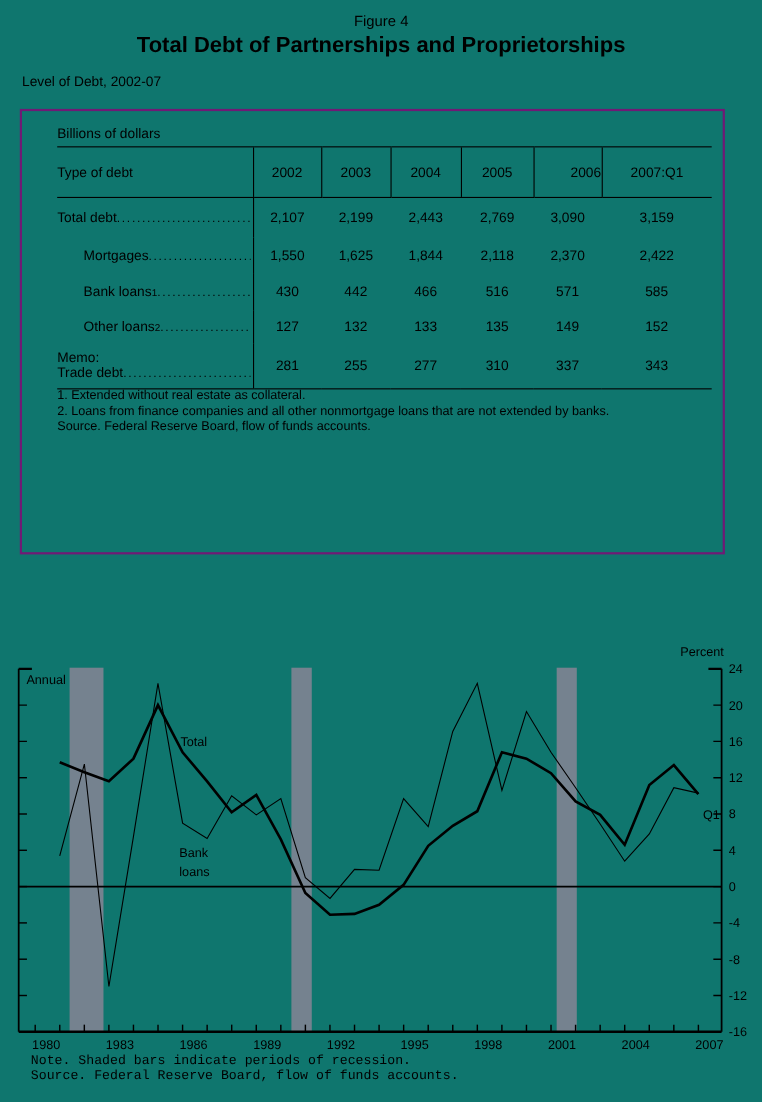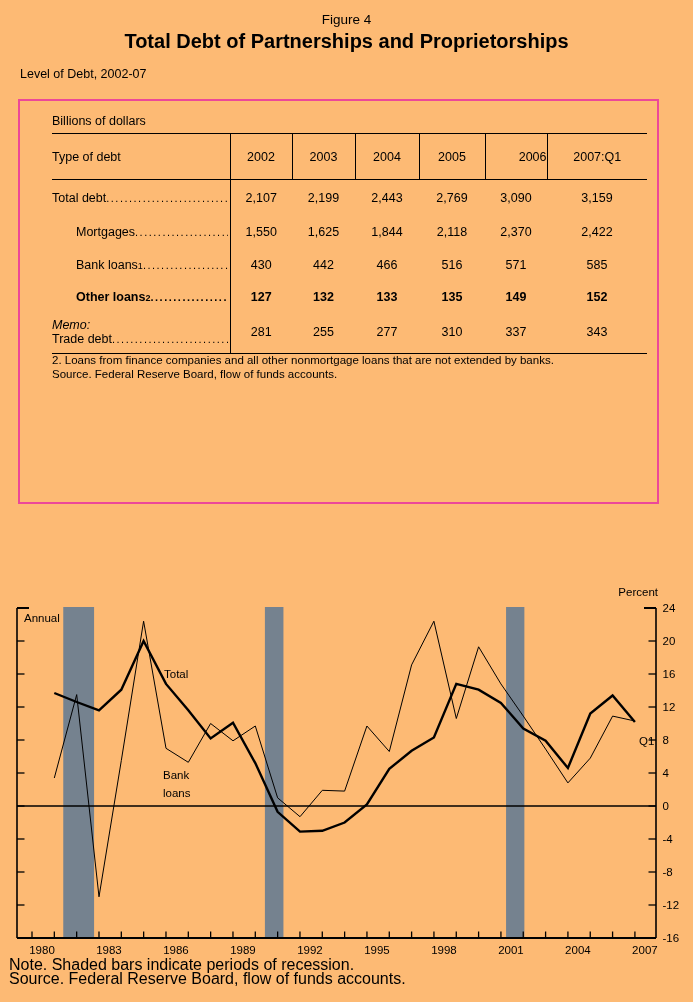--- a/index.html
+++ b/index.html
@@ -1,46 +1,46 @@
 <!DOCTYPE html>
 <html><head>
 <meta charset="utf-8">
 <style>
   * { margin:0; padding:0; box-sizing:border-box; }
   body { background:#fff; font-family:"Liberation Sans","DejaVu Sans",sans-serif; color:#000; }
-  .page { position:relative; width:693px; height:1002px; background:#fdba74; overflow:hidden; }
+  .page { position:relative; width:693px; height:1002px; background:#0f766e; overflow:hidden; }
 
   .figure-label { position:absolute; top:12px; left:0; width:100%; text-align:center; font-size:13.5px; }
   .main-title  { position:absolute; top:30px; left:0; width:100%; text-align:center; font-size:20px; font-weight:bold; }
   .section-heading { position:absolute; top:67px; left:20px; font-size:12.5px; }
 
-  .table-box { position:absolute; left:18px; top:99px; width:641px; height:405px; border:2px solid #ec4899;padding-left:40px; }
+  .table-box { position:absolute; left:18px; top:99px; width:641px; height:405px; border:2px solid #701a75;padding-left:40px; }
   .units-label { position:absolute; left:32px; top:13px; font-size:12.5px; }
 
   table.debt-table { position:absolute; left:32px; top:32px; width:595px; border-collapse:collapse; table-layout:fixed; font-size:12.5px; }
   table.debt-table thead tr { height:46px; }
   table.debt-table thead th { font-weight:normal; border-top:1.5px solid #000; border-bottom:1.5px solid #000; }
   th.col-label { text-align:left; }
   th.col-year  { text-align:center; border-left:1px solid #000; }
   td.cell-label { text-align:left; vertical-align:middle; padding-right:2px; }
   td.cell-num  { text-align:center; vertical-align:middle; }
   td.first-num { border-left:1px solid #000; }
   tbody tr:last-child td { border-bottom:1.5px solid #000; }
   .label-line { display:flex; align-items:baseline; overflow:hidden; white-space:nowrap; }
   .label-line.indent { padding-left:24px; }
   .leader { flex:1; overflow:hidden; white-space:nowrap; letter-spacing:1.5px; font-size:11px; }
-  .memo-line { line-height:14px;font-style:italic; }
+  .memo-line { line-height:14px; }
   sup.fnref { font-size:9px; vertical-align:super; line-height:0; }
 
   .table-notes { position:absolute; left:32px; top:252px; font-size:11.5px; line-height:14px; }
 
   .chart-title { position:absolute; left:20px; top:568px; font-size:12.5px; }
   svg.growth-chart { position:absolute; left:0; top:584px; }
   svg text { font-family:"Liberation Sans","DejaVu Sans",sans-serif; font-size:11.5px; fill:#000; }
-  .chart-notes { position:absolute; left:9px; top:958px; font-size:16px; line-height:13.5px; }
+  .chart-notes { position:absolute; left:28px; top:958px; font-size:12px; line-height:13.5px;font-family:Liberation Mono, monospace; }
 </style>
 </head>
 <body>
 
 <div class="page">
 
   <div class="figure-label">Figure 4</div>
   <div class="main-title">Total Debt of Partnerships and Proprietorships</div>
   <div class="section-heading">Level of Debt, 2002-07</div>
 
@@ -95,21 +95,21 @@
                 <span class="leader">............................................................</span>
               </div>
             </td>
             <td class="cell-num first-num">430</td>
             <td class="cell-num">442</td>
             <td class="cell-num">466</td>
             <td class="cell-num">516</td>
             <td class="cell-num">571</td>
             <td class="cell-num">585</td>
           </tr>
-          <tr style="height: 30px; font-weight: bold;">
+          <tr style="height: 30px;">
             <td class="cell-label">
               <div class="label-line indent">
                 <span>Other loans </span>
                 <sup class="fnref">2</sup>
                 <span class="leader">............................................................</span>
               </div>
             </td>
             <td class="cell-num first-num">127</td>
             <td class="cell-num">132</td>
             <td class="cell-num">133</td>
@@ -128,20 +128,21 @@
             <td class="cell-num first-num">281</td>
             <td class="cell-num">255</td>
             <td class="cell-num">277</td>
             <td class="cell-num">310</td>
             <td class="cell-num">337</td>
             <td class="cell-num">343</td>
           </tr>
         </tbody>
     </table>
     <div class="table-notes">
+        <div>1. Extended without real estate as collateral.</div>
         <div>2. Loans from finance companies and all other nonmortgage loans that are not extended by banks.</div>
         <div>Source. Federal Reserve Board, flow of funds accounts.</div>
       </div>
   </div>
 
 
   <svg class="growth-chart" width="693" height="376" viewBox="0 584 693 376">
       <rect x="63.26200000000203" y="607" width="30.815399999997354" height="331" fill="#75828F"></rect>
       <rect x="264.90190000000143" y="607" width="18.53389999999831" height="331" fill="#75828F"></rect>
       <rect x="506.0659000000004" y="607" width="18.310599999998544" height="331" fill="#75828F"></rect>

